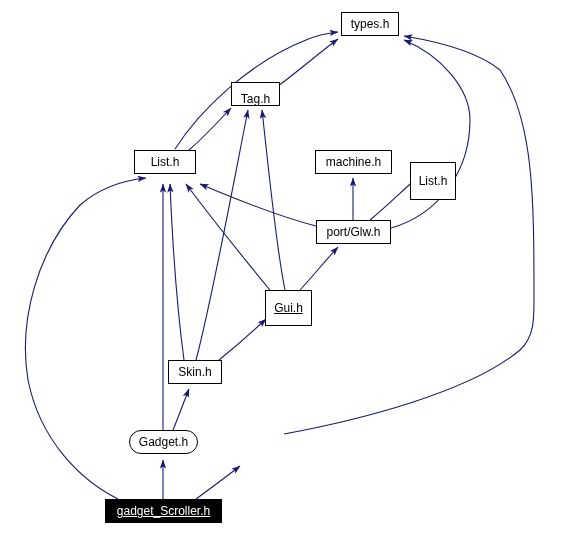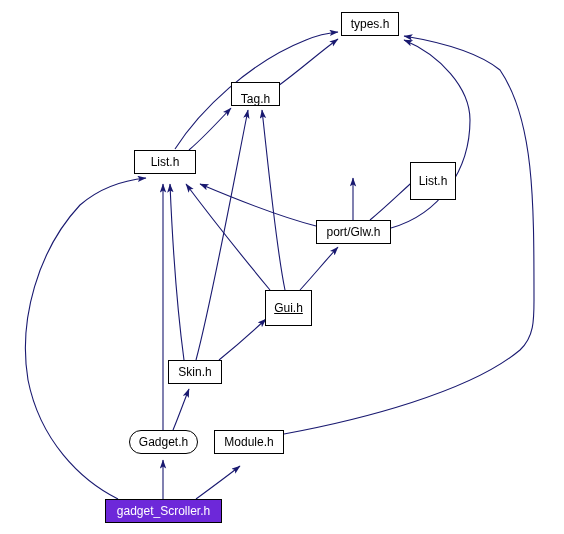--- a/index.html
+++ b/index.html
@@ -31,23 +31,24 @@
     color: #000000;
     font-size: 12px;
     line-height: 1;
     display: flex;
     align-items: center;
     justify-content: center;
     white-space: nowrap;
     letter-spacing: 0px;
   }
   .node.highlight {
-    background: #6d28d9;
+    background: #000000;
     color: #ffffff;
     border-color: #000000;
+    text-decoration: underline;
   }
   .node-label {
     display: block;
     padding: 0 2px;
   }
 </style>
 </head>
 <body>
 
 <div id="graph-root">
@@ -108,20 +109,23 @@
   </div>
 
   <div class="node" style="left:231px; top:82px; width:49px; height:24px;align-items:flex-end;">
     <span class="node-label">Tag.h</span>
   </div>
 
   <div class="node" style="left:134px; top:150px; width:62px; height:24px;">
     <span class="node-label">List.h</span>
   </div>
 
+  <div class="node" style="left:315px; top:150px; width:77px; height:24px;">
+    <span class="node-label">machine.h</span>
+  </div>
 
   <div class="node" style="left:410px; top:162px; width:46px; height:38px;justify-content:center;">
     <span class="node-label">List.h</span>
   </div>
 
   <div class="node" style="left:316px; top:220px; width:75px; height:24px;text-align:center;">
     <span class="node-label">port/Glw.h</span>
   </div>
 
   <div class="node" style="left:265px; top:290px; width:47px; height:36px;text-decoration:underline;">
@@ -129,21 +133,18 @@
   </div>
 
   <div class="node" style="left:168px; top:360px; width:54px; height:24px;">
     <span class="node-label">Skin.h</span>
   </div>
 
   <div class="node" style="left:129px; top:430px; width:69px; height:24px;border-radius:12px;">
     <span class="node-label">Gadget.h</span>
   </div>
 
-  <div class="node" style="left:214px; top:430px; width:70px; height:24px;">
-    <span class="node-label">Module.h</span>
-  </div>
 
   <div class="node highlight" style="left:105px; top:499px; width:117px; height:24px;">
     <span class="node-label">gadget_Scroller.h</span>
   </div>
 
 </div>
 
 </body></html>

